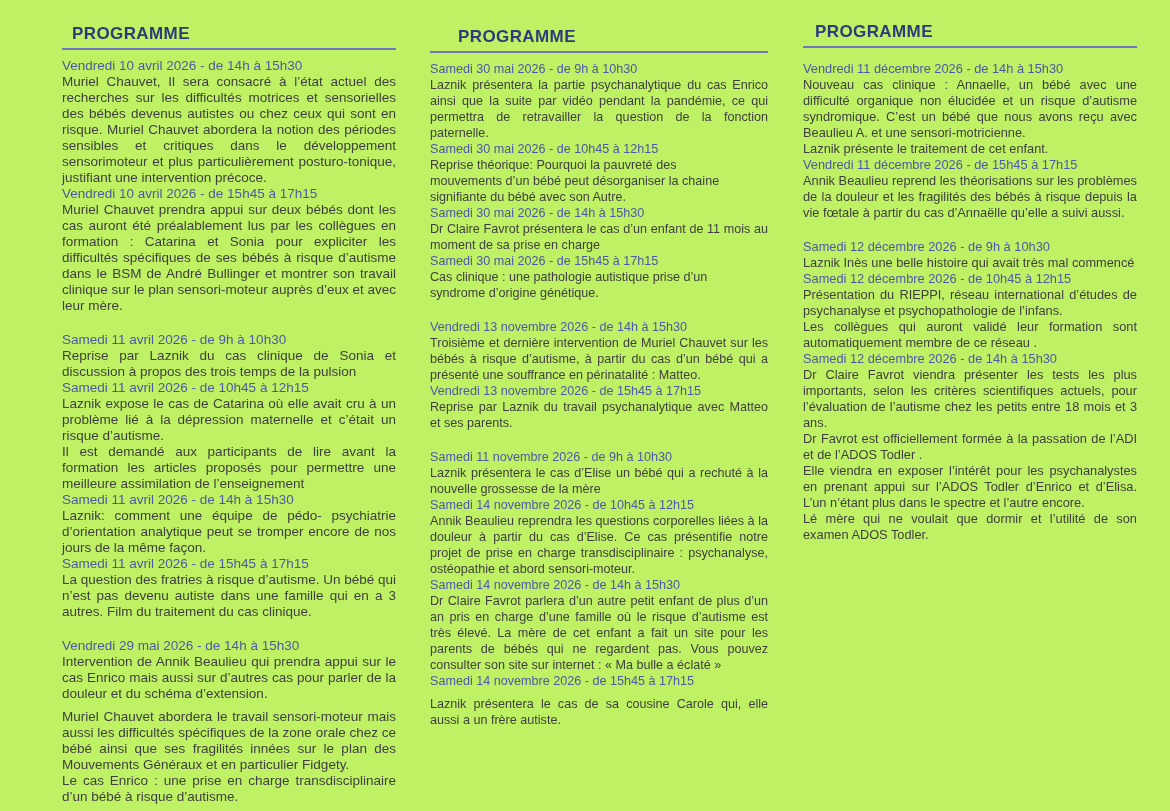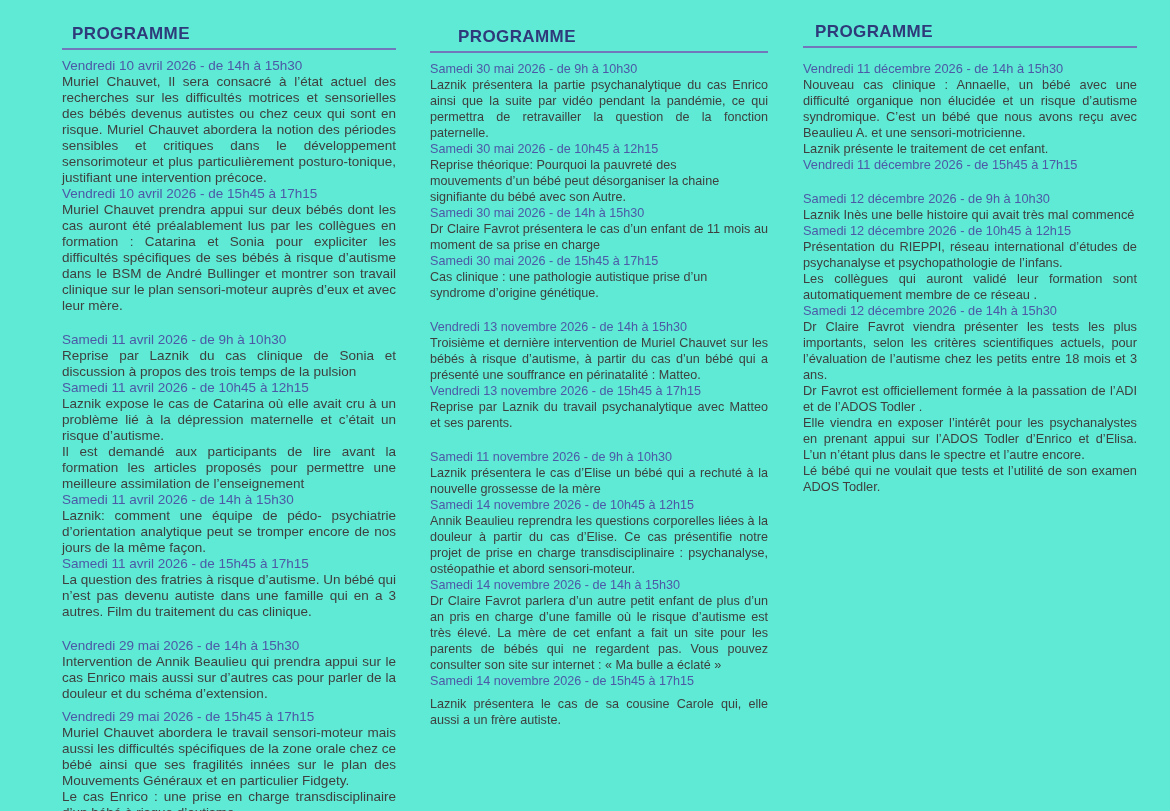--- a/index.html
+++ b/index.html
@@ -6,21 +6,21 @@
     --title-color:#2f3a7a;
     --rule-color:#7277bb;
     --date-color:#4d58a6;
     --body-color:#3f3f3f;
   }
   html,body{margin:0;padding:0;background:#ffffff;}
   .page{
     position:relative;
     width:1170px;
     height:811px;
-    background:#5eead4;
+    background:#bef264;
     overflow:hidden;
     font-family:"Liberation Sans","DejaVu Sans",sans-serif;
   }
   .col{position:absolute;}
   .col-1{left:62px;top:26px;width:334px;font-size:13.5px;line-height:16px;}
   .col-2{left:430px;top:29px;width:338px;font-size:12.6px;line-height:16px;}
   .col-3{left:803px;top:24px;width:334px;font-size:12.8px;line-height:16px;}
   .title{
     margin:0;
     font-size:17px;
@@ -70,21 +70,20 @@
         <p class="text">Laznik expose le cas de Catarina où elle avait cru à un problème lié à la dépression  maternelle et c’était un risque d’autisme.
 Il est demandé aux participants de lire avant la formation les articles proposés pour permettre une meilleure assimilation de l’enseignement</p>
         <p class="date">Samedi 11 avril 2026 - de 14h à 15h30</p>
         <p class="text">Laznik: comment une équipe de pédo- psychiatrie d’orientation analytique peut se tromper encore de nos jours de la même façon.</p>
         <p class="date">Samedi 11 avril 2026 - de 15h45  à 17h15</p>
         <p class="text">La question des fratries à risque d’autisme. Un bébé qui n’est pas devenu autiste dans une famille qui en a 3 autres. Film du traitement du cas clinique.</p>
         <p class="gap"></p>
         <p class="date">Vendredi 29 mai 2026  - de 14h à 15h30</p>
         <p class="text">Intervention de Annik Beaulieu qui prendra appui sur le cas Enrico mais aussi sur d’autres cas pour parler de la douleur et du schéma d’extension.</p>
         <p class="smallgap"></p>
-        <p class="date">Vendredi 29 mai 2026  - de 15h45 à 17h15</p>
         <p class="text">Muriel Chauvet abordera le travail sensori-moteur mais aussi les difficultés spécifiques de la zone orale chez ce bébé ainsi que ses fragilités innées sur le plan des Mouvements Généraux et en particulier Fidgety.
 Le cas Enrico : une prise en charge transdisciplinaire d’un bébé à risque d’autisme.</p>
       </div>
   </section>
 
   <section class="col col-2">
     <h2 class="title">PROGRAMME</h2>
     <div class="rule"></div>
     <div class="entries">
         <p class="date">Samedi 30 mai 2026  - de 9h à 10h30</p>
@@ -117,27 +116,28 @@
   </section>
 
   <section class="col col-3">
     <h2 class="title">PROGRAMME</h2>
     <div class="rule"></div>
     <div class="entries">
         <p class="date">Vendredi 11 décembre 2026 - de 14h à 15h30</p>
         <p class="text">Nouveau cas clinique : Annaelle, un bébé avec une difficulté organique non élucidée et un risque d’autisme syndromique. C’est un bébé que nous avons reçu avec Beaulieu A. et une sensori-motricienne.
 Laznik présente le traitement de cet enfant.</p>
         <p class="date">Vendredi 11 décembre 2026 - de 15h45 à 17h15</p>
+        <p class="text">Annik Beaulieu reprend les théorisations sur les problèmes de la douleur et les fragilités des bébés à risque depuis la vie fœtale à partir du cas d’Annaëlle qu’elle a suivi aussi.</p>
         <p class="gap"></p>
         <p class="date">Samedi 12 décembre 2026 - de 9h à 10h30</p>
         <p class="text">Laznik  Inès une belle histoire qui avait très mal commencé</p>
         <p class="date">Samedi 12 décembre 2026 - de 10h45 à 12h15</p>
         <p class="text">Présentation du RIEPPI, réseau international d’études de psychanalyse et psychopathologie de l’infans.
 Les collègues qui auront validé leur formation sont automatiquement membre de ce réseau .</p>
         <p class="date">Samedi 12 décembre 2026 - de 14h à 15h30</p>
         <p class="text">Dr Claire Favrot viendra présenter les tests les plus importants, selon les critères scientifiques actuels,  pour l’évaluation de l’autisme chez les petits entre 18 mois et 3 ans.
 Dr Favrot est officiellement formée à la passation de l’ADI et de l’ADOS Todler .
 Elle viendra en exposer l’intérêt pour les psychanalystes en prenant appui sur l’ADOS Todler d’Enrico et d’Elisa. L’un n’étant plus dans le spectre et l’autre encore.</p>
-        <p class="text">Lé bébé qui ne voulait que tests et l’utilité de son examen ADOS Todler.</p>
+        <p class="text">Lé mère qui ne voulait que dormir et l’utilité de son examen ADOS Todler.</p>
       </div>
   </section>
 
 </div>
 
 </body></html>

